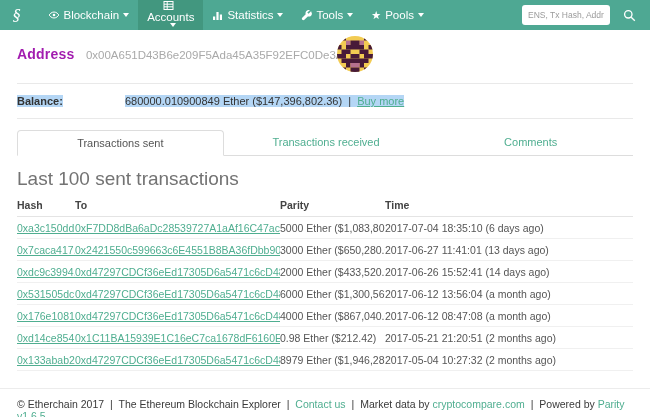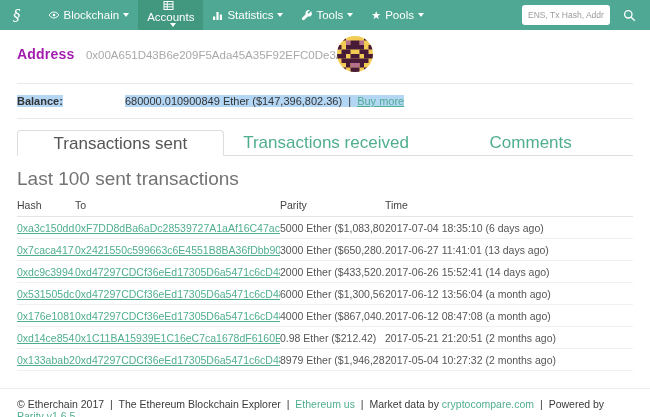--- a/index.html
+++ b/index.html
@@ -42,28 +42,28 @@
   hr{border:none;border-top:1px solid #e9e9e9;margin:0;}
   
   .balance-row{display:flex;align-items:center;padding:11px 0;font-size:11px;}
   .balance-label{width:108px;font-weight:bold;color:#333;}
   .balance-label .sel,.balance-value .sel{background:var(--selection-blue);}
   .balance-value{color:#333;}
   .balance-value a{color:var(--link-green);text-decoration:underline;cursor:pointer;}
   .balance-sep{margin:0 3px;}
   
   .tabs{display:flex;margin-top:11px;}
-  .tab{flex:1;text-align:center;height:26px;line-height:25px;font-size:17px;color:var(--link-green);
+  .tab{flex:1;text-align:center;height:26px;line-height:25px;font-size:11px;color:var(--link-green);
        border-bottom:1px solid #ddd;cursor:pointer;}
   .tab.active{color:#555;background:#fff;border:1px solid #ddd;border-bottom:1px solid transparent;
        border-radius:4px 4px 0 0;cursor:default;}
   
   .section-title{font-size:19px;color:#737373;font-weight:normal;margin:12px 0 5px;}
   table{width:100%;border-collapse:collapse;font-size:10.5px;table-layout:fixed;}
-  th{text-align:left;font-weight:normal;color:#444;padding:4px 0 5px;border-bottom:1px solid #e4e4e4;}
+  th{text-align:left;font-weight:bold;color:#444;padding:4px 0 5px;border-bottom:1px solid #e4e4e4;}
   td{padding:4.5px 0;border-bottom:1px solid #f0f0f0;color:#555;white-space:nowrap;overflow:hidden;}
   tr:last-child td{border-bottom:1px solid #f0f0f0;}
   col.c-hash{width:58px;} col.c-to{width:205px;} col.c-amount{width:105px;} col.c-time{width:248px;}
   td a{color:var(--link-green);text-decoration:underline;cursor:pointer;}
   
   .footer{margin-top:17px;border-top:1px solid #ececec;padding:9px 17px 0;font-size:10.5px;color:#3a3a3a;}
   .footer a{color:var(--link-green);text-decoration:none;cursor:pointer;}
   .fsep{margin:0 3px;}
 </style>
 </head>
@@ -256,20 +256,20 @@
       </tr>
     </tbody>
   </table>
 </div>
 
 <div class="footer">
   <span>© Etherchain 2017</span>
   <span class="fsep">|</span>
   <span>The Ethereum Blockchain Explorer</span>
   <span class="fsep">|</span>
-  <a>Ethereum us</a>
+  <a>Contact us</a>
   <span class="fsep">|</span>
   <span>Market data by</span>
   <a>cryptocompare.com</a>
   <span class="fsep">|</span>
   <span>Powered by</span>
   <a>Parity v1.6.5</a>
 </div>
 
 </body></html>

